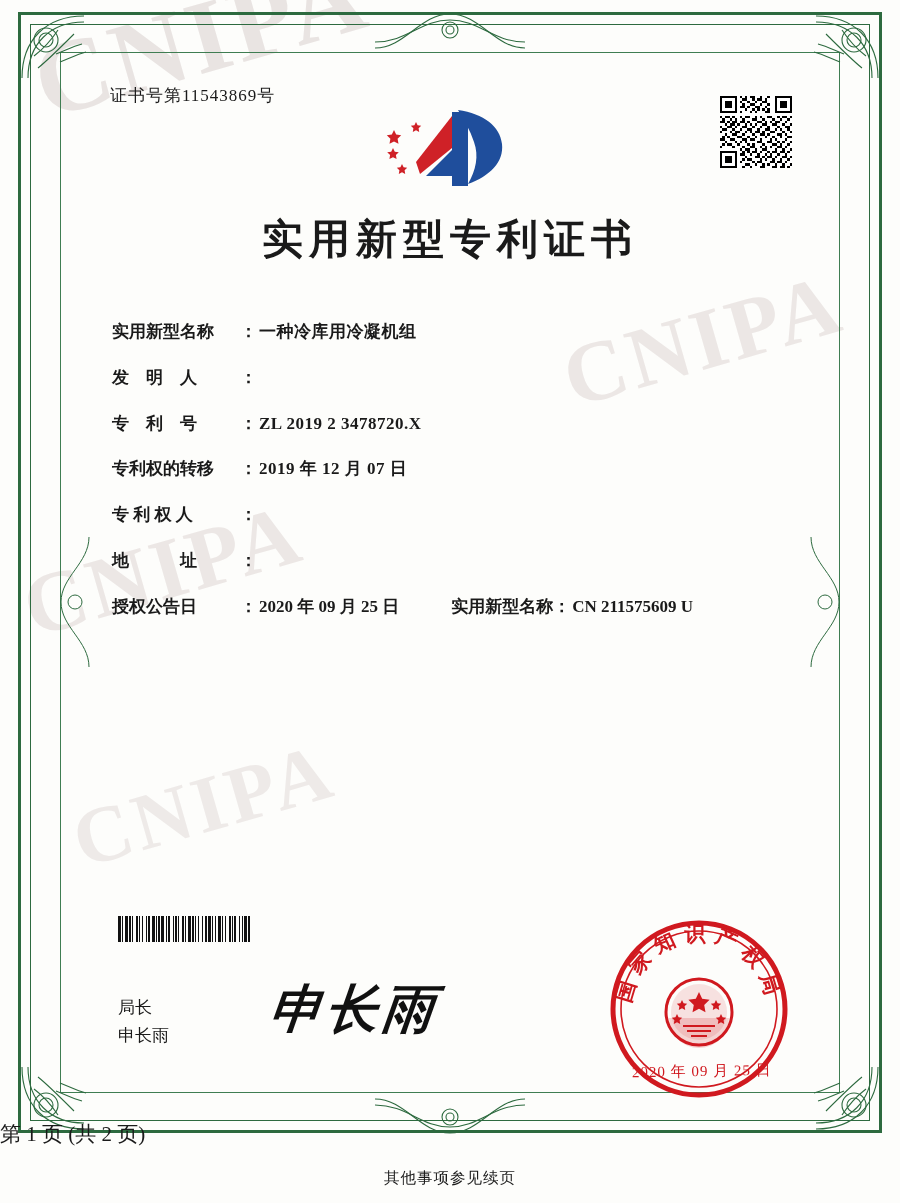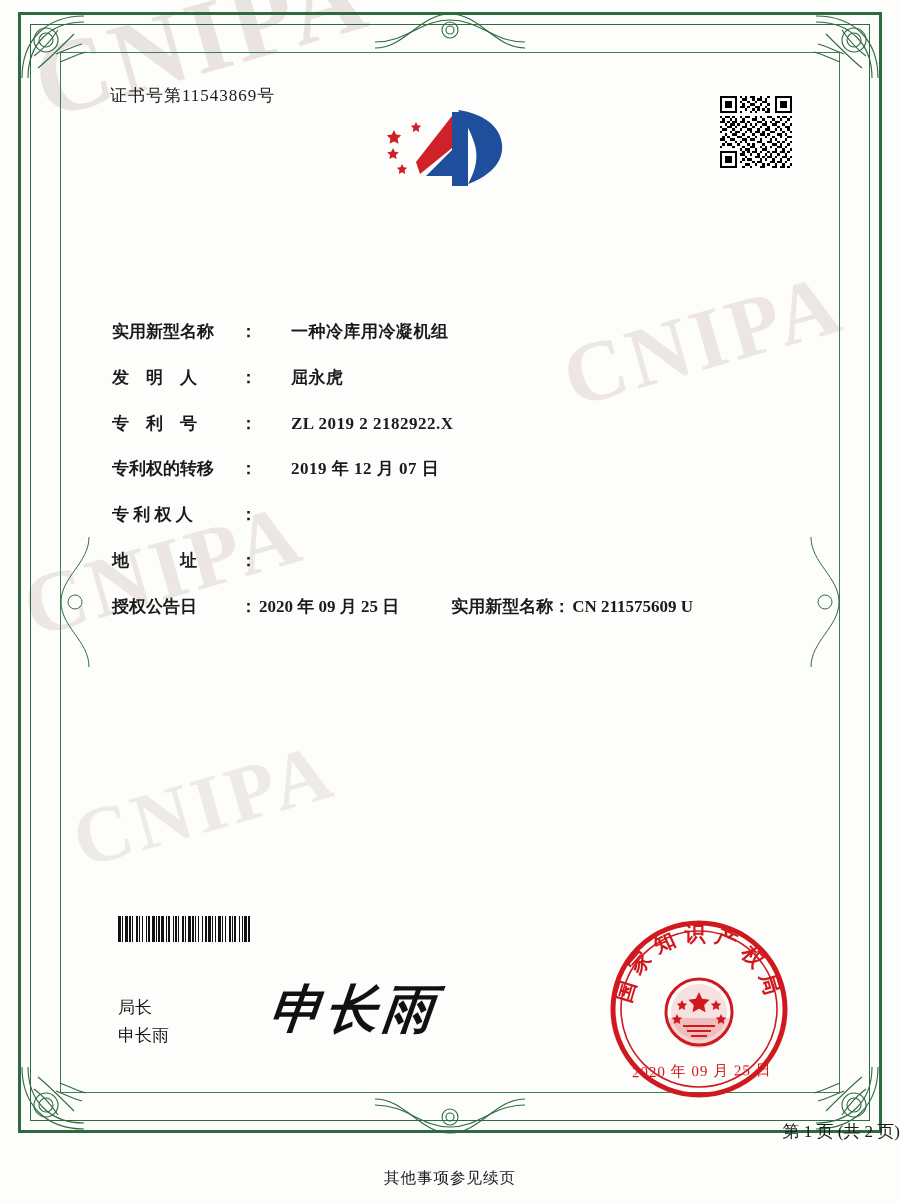--- a/index.html
+++ b/index.html
@@ -124,21 +124,20 @@
   .field-label {
     width: 128px;
     flex: 0 0 128px;
     letter-spacing: 0px;
     white-space: nowrap;
   }
   .field-colon { margin-right: 2px; }
   .field-value {
     flex: 1;
     letter-spacing: 0.5px;
-    margin-left: 32px;
   }
   .inline-second {
     margin-left: 52px;
     display: flex;
     align-items: baseline;
   }
 
   
   .paras {
     position: absolute;
@@ -203,22 +202,22 @@
     font-size: 15px;
     letter-spacing: 1px;
     transform: rotate(-1deg);
   }
 
   
   .page-num {
     position: absolute;
     left: 0; right: 0;
     top: 1120px;
-    text-align: right;
-    font-size: 17px;
+    text-align: left;
+    font-size: 21px;
   }
   .note {
     position: absolute;
     left: 0; right: 0;
     top: 1168px;
     text-align: center;
     font-size: 15.5px;
     letter-spacing: 1px;
   }
 </style>
@@ -566,36 +565,36 @@
 
       <g fill="#cf2127">
         <path d="M14 26 l2.2 4.6 5 .7 -3.6 3.5 .9 5 -4.5-2.4 -4.5 2.4 .9-5 -3.6-3.5 5-.7 Z"></path>
         <path d="M13 44 l1.8 3.7 4 .6 -2.9 2.8 .7 4 -3.6-1.9 -3.6 1.9 .7-4 -2.9-2.8 4-.6 Z"></path>
         <path d="M22 60 l1.6 3.3 3.6 .5 -2.6 2.5 .6 3.6 -3.2-1.7 -3.2 1.7 .6-3.6 -2.6-2.5 3.6-.5 Z"></path>
         <path d="M36 18 l1.6 3.3 3.6 .5 -2.6 2.5 .6 3.6 -3.2-1.7 -3.2 1.7 .6-3.6 -2.6-2.5 3.6-.5 Z"></path>
       </g>
     </svg>
   </div>
 
+  <div class="title">实用新型专利证书</div>
 
   <div class="fields">
     <div class="field-row">
       <span class="field-label">实用新型名称</span>
       <span class="field-colon">：</span>
       <span class="field-value">一种冷库用冷凝机组</span>
     </div>
     <div class="field-row">
       <span class="field-label">发　明　人</span>
       <span class="field-colon">：</span>
-      <span class="field-value">屈永虎</span>
     </div>
     <div class="field-row">
       <span class="field-label">专　利　号</span>
       <span class="field-colon">：</span>
-      <span class="field-value">ZL 2019 2 2182922.X</span>
+      <span class="field-value">ZL 2019 2 3478720.X</span>
     </div>
     <div class="field-row">
       <span class="field-label">专利权的转移</span>
       <span class="field-colon">：</span>
       <span class="field-value">2019 年 12 月 07 日</span>
     </div>
     <div class="field-row">
       <span class="field-label">专 利 权 人</span>
       <span class="field-colon">：</span>
     </div>

